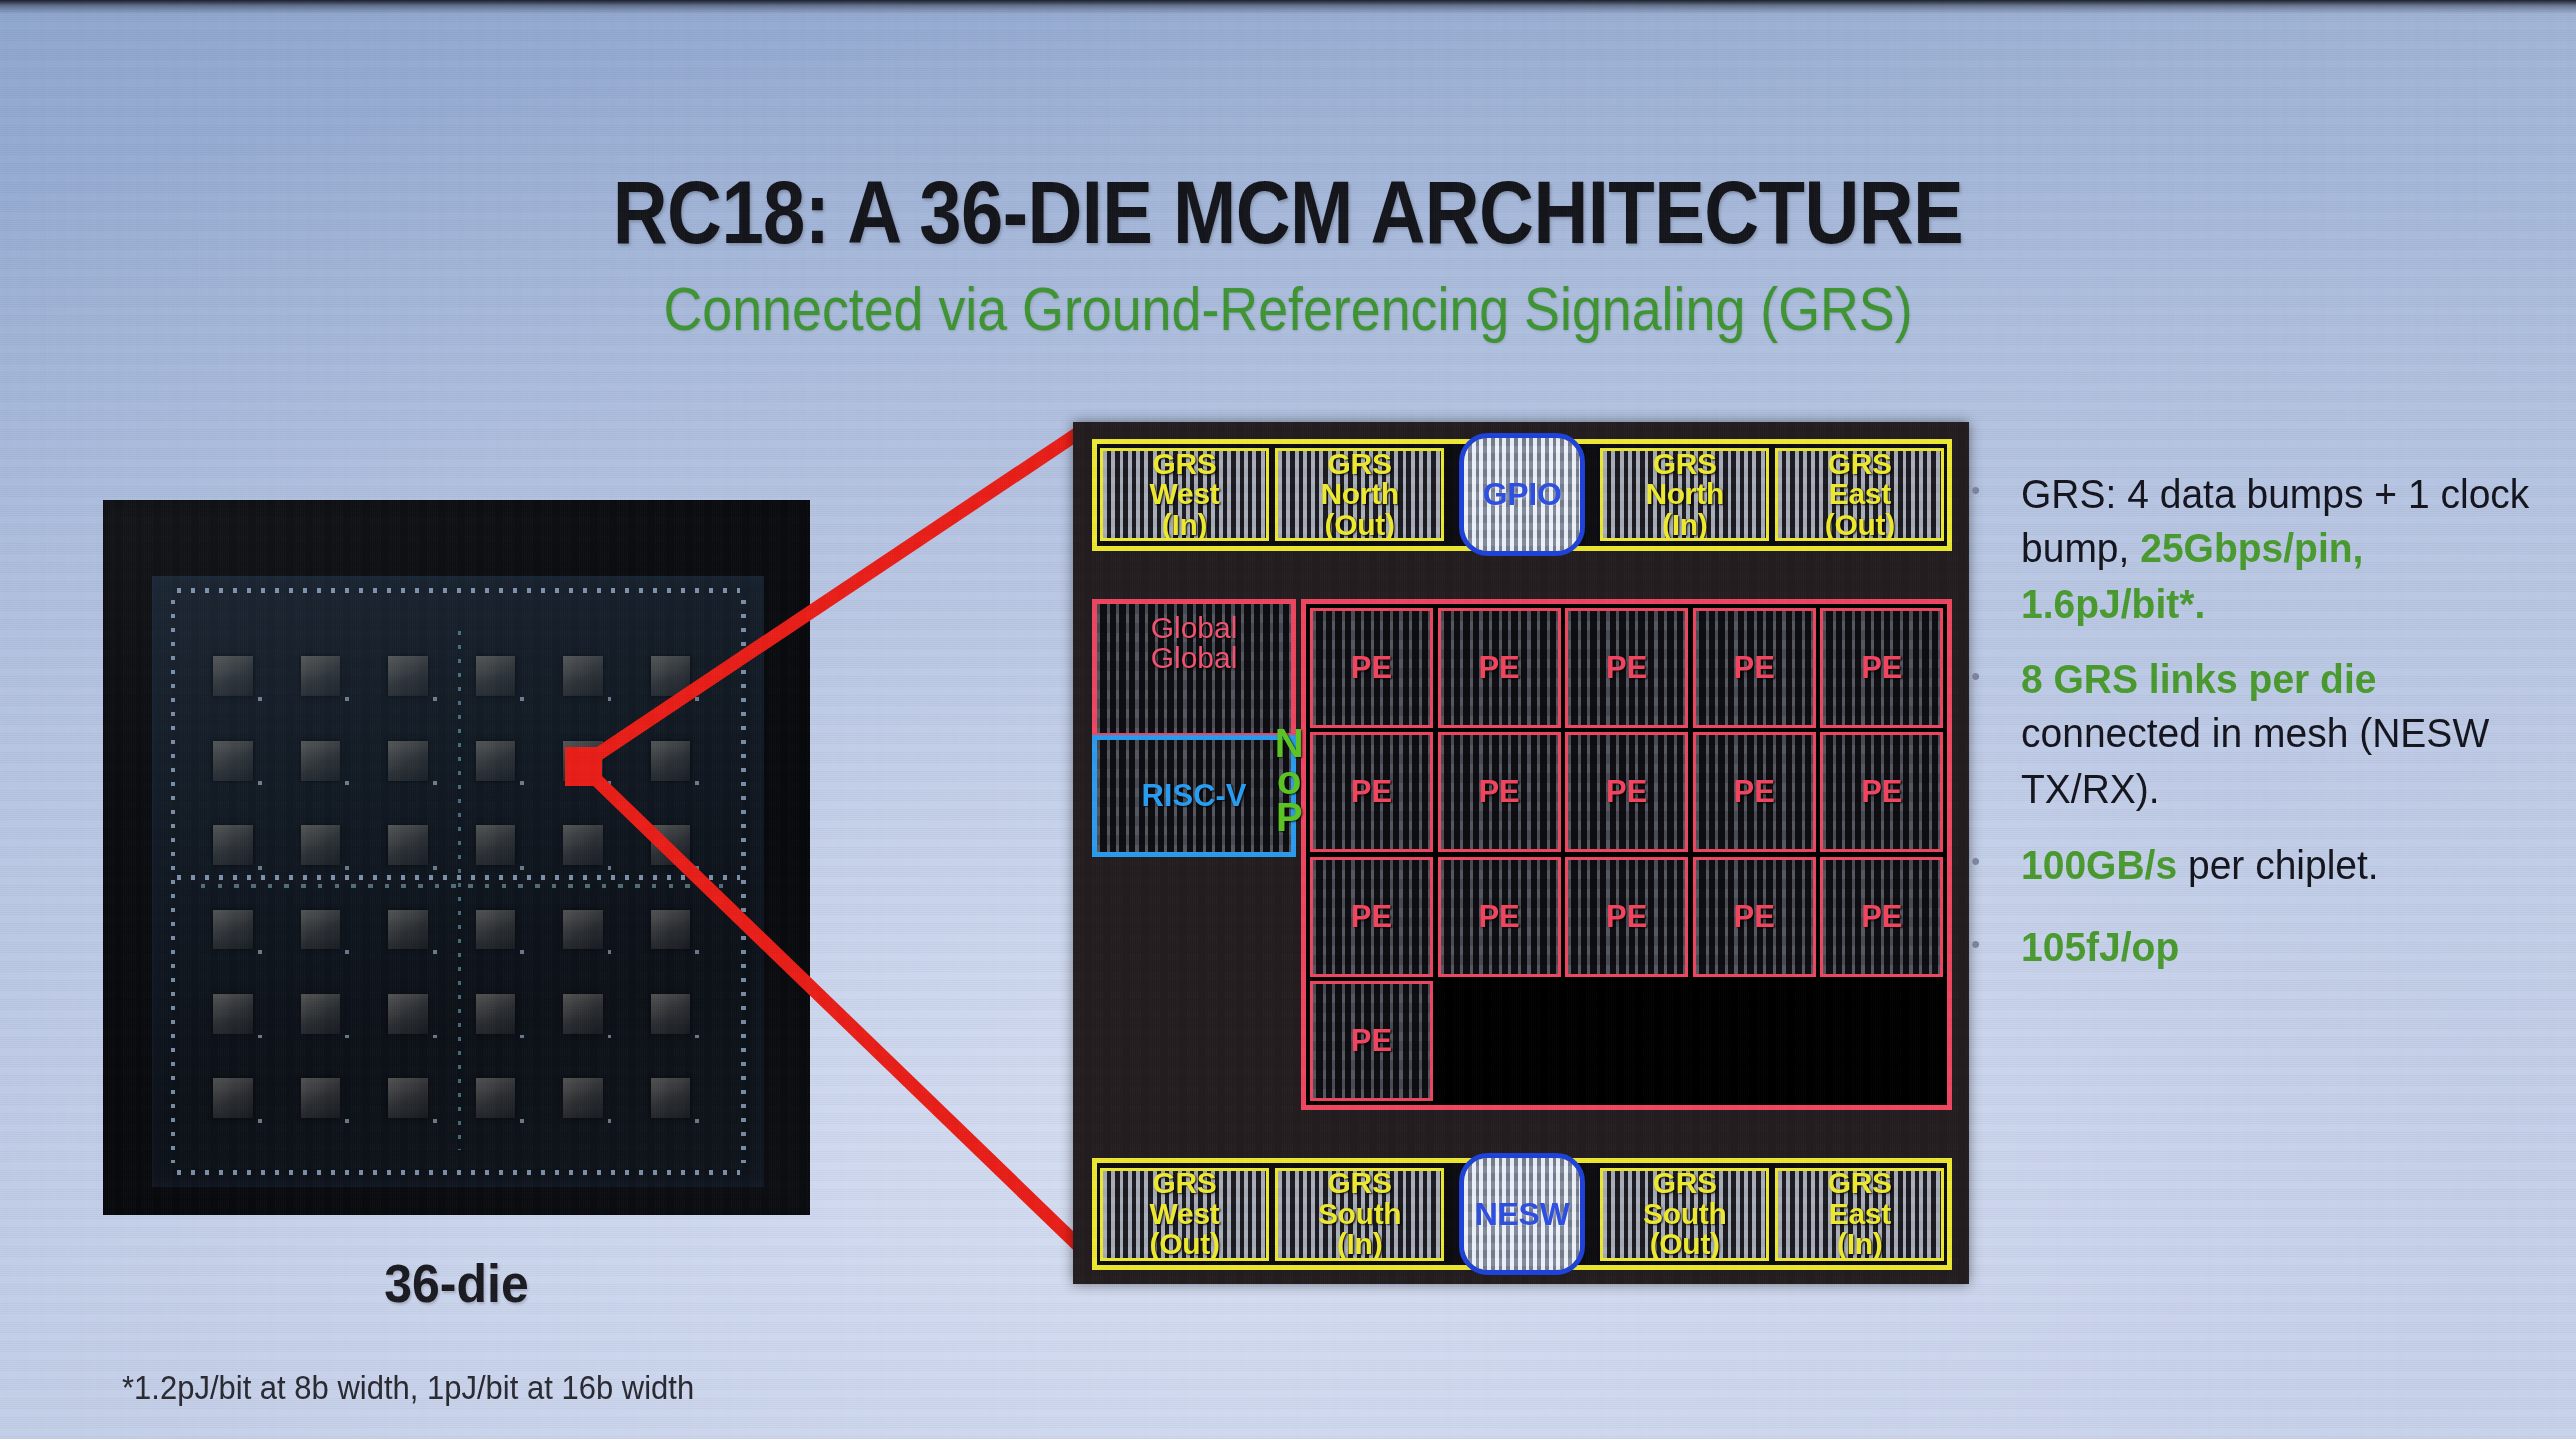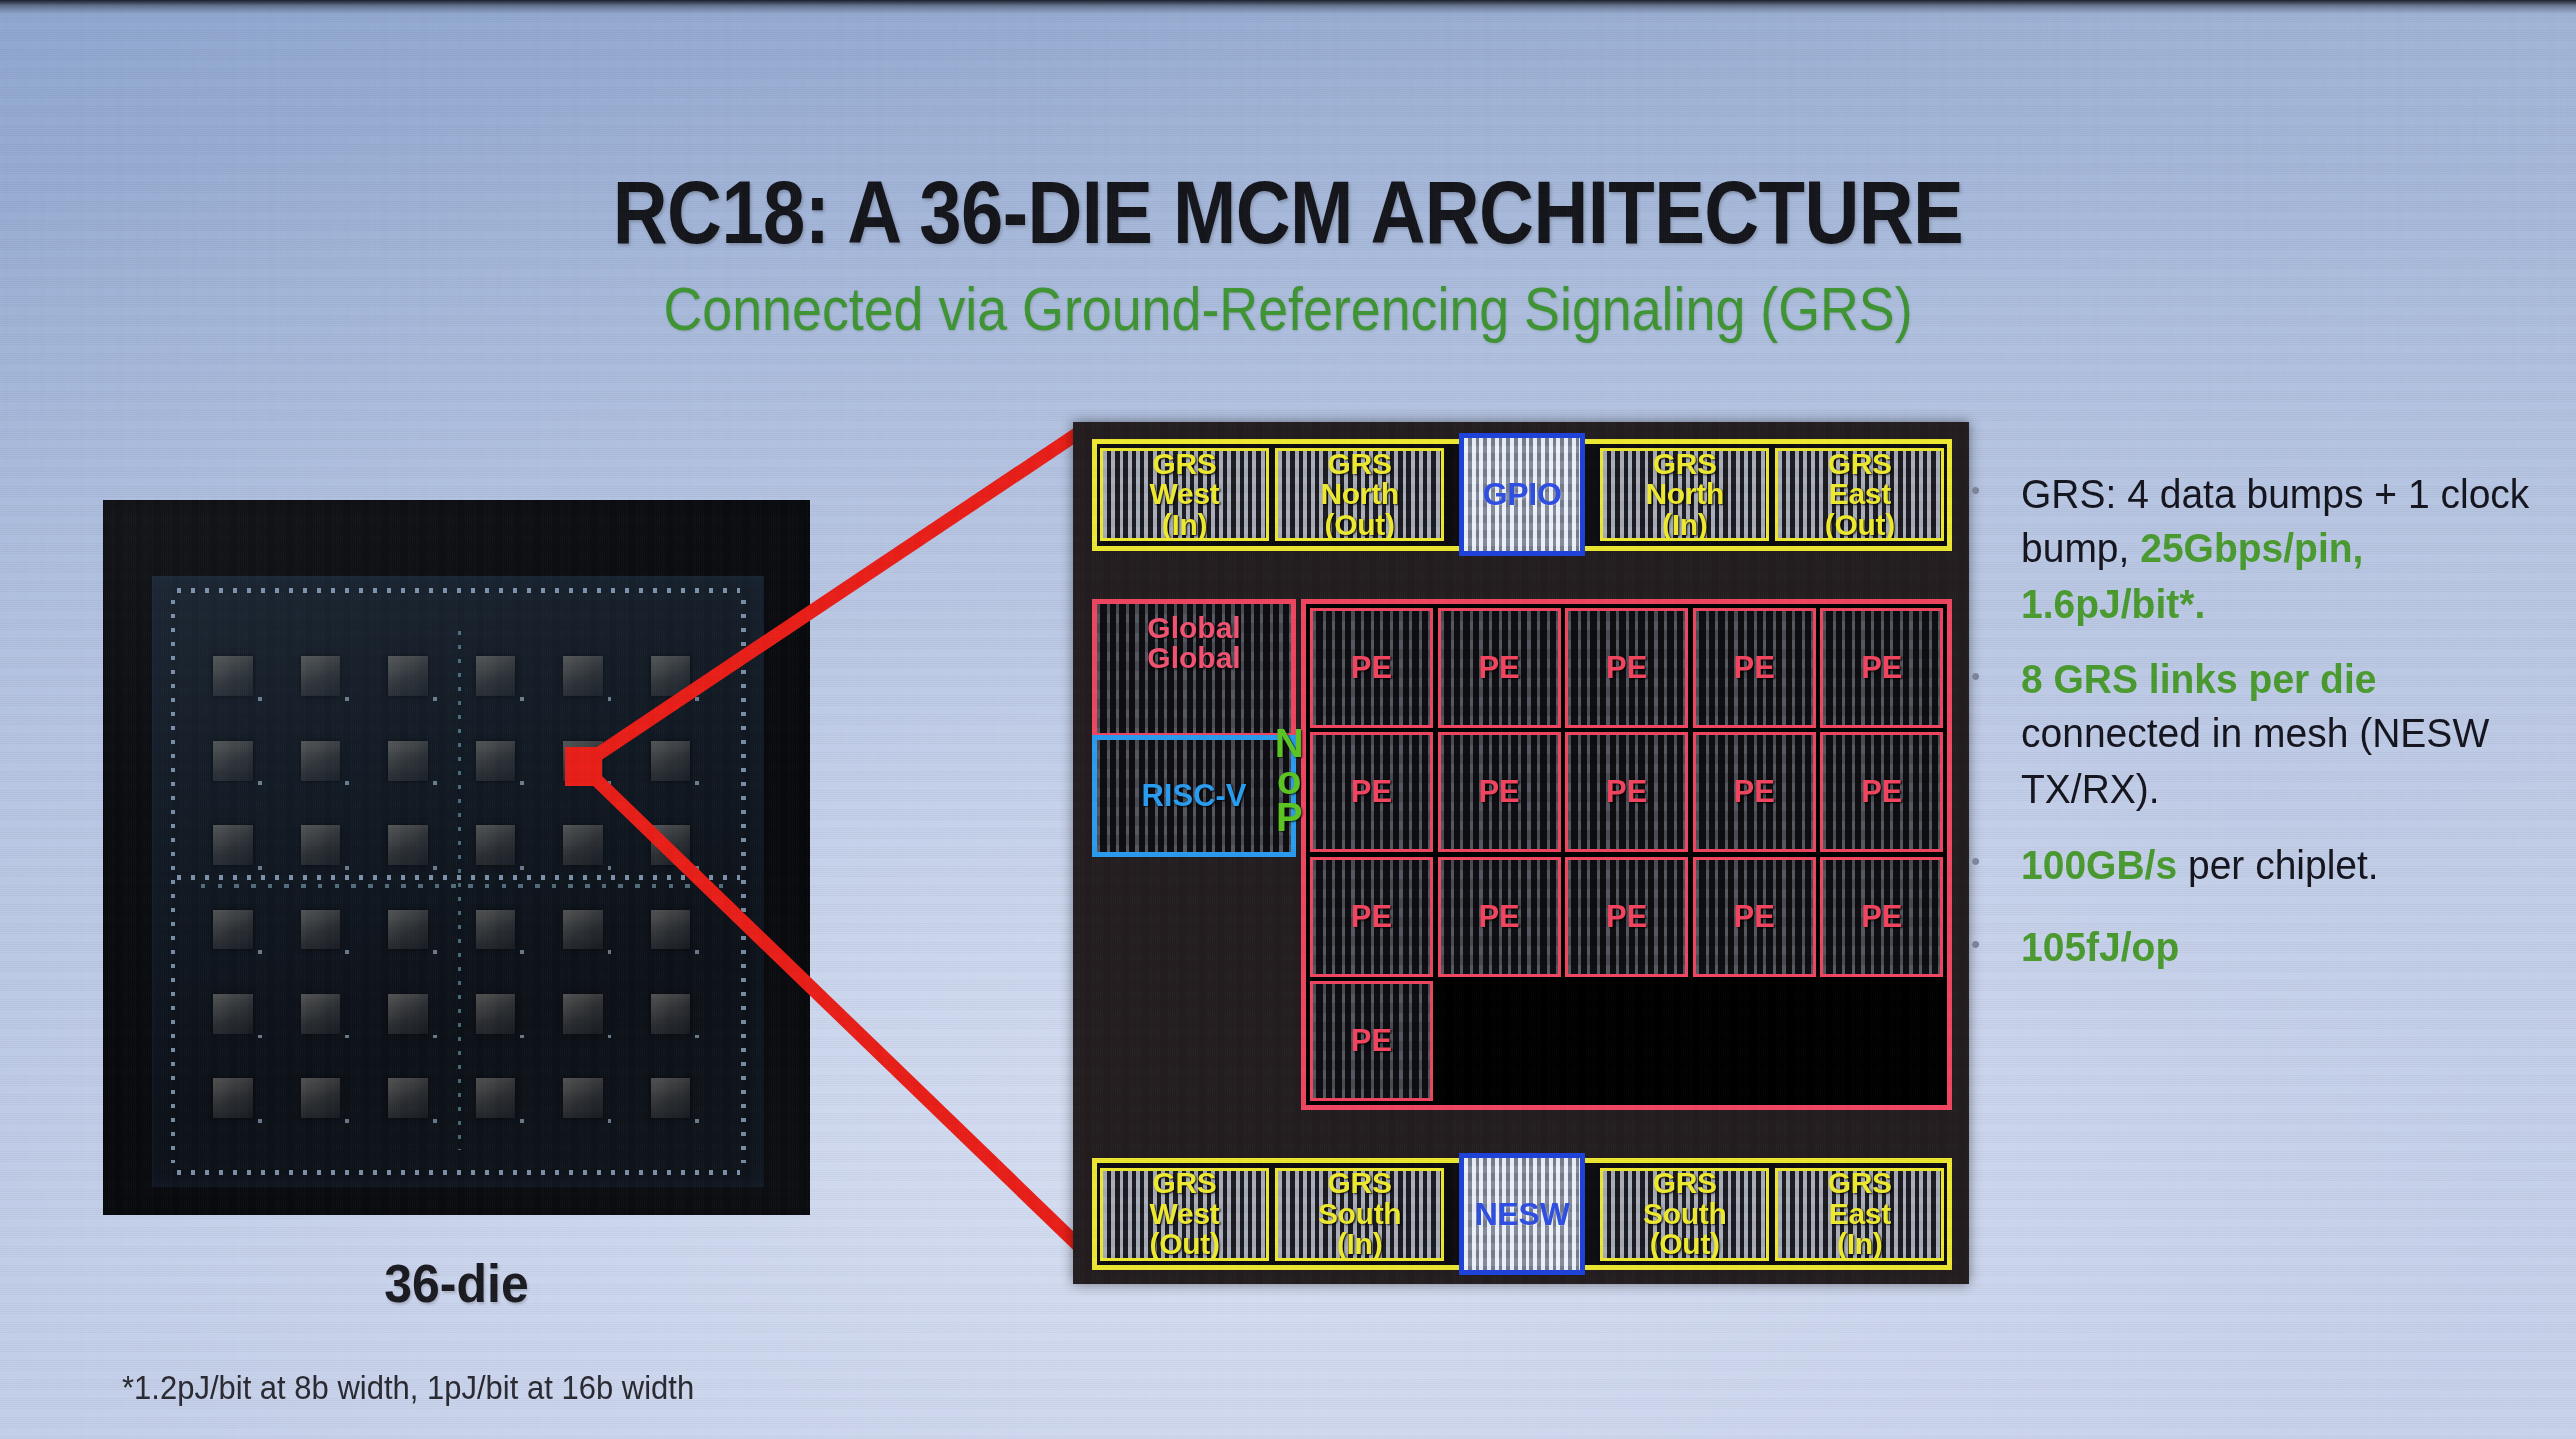--- a/index.html
+++ b/index.html
@@ -126,39 +126,39 @@
     border:5.8px solid #ece730;box-sizing:border-box;background:#0d0c10;
     display:flex;
   }
   #grs-top{top:0;}
   #grs-bottom{bottom:0;}
   .grs-cell{
     position:relative;flex:1;margin:4.5px 3.2px;border:3.2px solid #ece730;box-sizing:border-box;
     display:flex;flex-direction:column;align-items:center;justify-content:center;
     overflow:hidden;
   }
-  .grs-cell.io{border-color:#1f42d8;border-width:5.8px;flex:0 0 126px;z-index:5;margin:-10.3px 12px;}
+  .grs-cell.io{border-color:#1f42d8;border-width:5.8px;flex:0 0 126px;z-index:5;margin:-10.3px 12px;border-radius:29px;}
   .grs-label{
     position:relative;z-index:3;color:#ece730;font-weight:bold;font-size:30px;line-height:1.02;
     text-align:center;text-shadow:1.3px 1.3px 1.9px rgba(0,0,0,.85);letter-spacing:-0.3px;
   }
   .io .grs-label{color:#2f4fe0;font-size:32px;text-shadow:0.6px 0.6px 1.9px rgba(255,255,255,.4);}
 
   
   #mid{
     position:absolute;left:0;right:0;top:160px;bottom:160px;display:flex;
   }
   #left-col{position:relative;width:204px;flex:0 0 204px;}
   #gbuf{
     position:absolute;left:0;right:0;top:0;height:139px;
     border:5.8px solid #ef4560;box-sizing:border-box;overflow:hidden;
     display:flex;align-items:flex-start;justify-content:center;padding-top:9px;
   }
   #gbuf .lbl{
-    position:relative;z-index:3;color:#f05271;font-weight:bold;font-size:30px;line-height:1.0;
+    position:relative;z-index:3;color:#f05271;font-weight:normal;font-size:30px;line-height:1.0;
     text-align:center;text-shadow:1.3px 1.3px 1.9px rgba(0,0,0,.8);
   }
   #riscv{
     position:absolute;left:0;right:0;top:136px;height:122px;
     border:5.8px solid #2a9cf0;box-sizing:border-box;overflow:hidden;
     display:flex;align-items:center;justify-content:center;
   }
   #riscv .lbl{
     position:relative;z-index:3;color:#2a9cf0;font-weight:bold;font-size:31px;
     text-shadow:1.3px 1.3px 1.9px rgba(0,0,0,.8);

